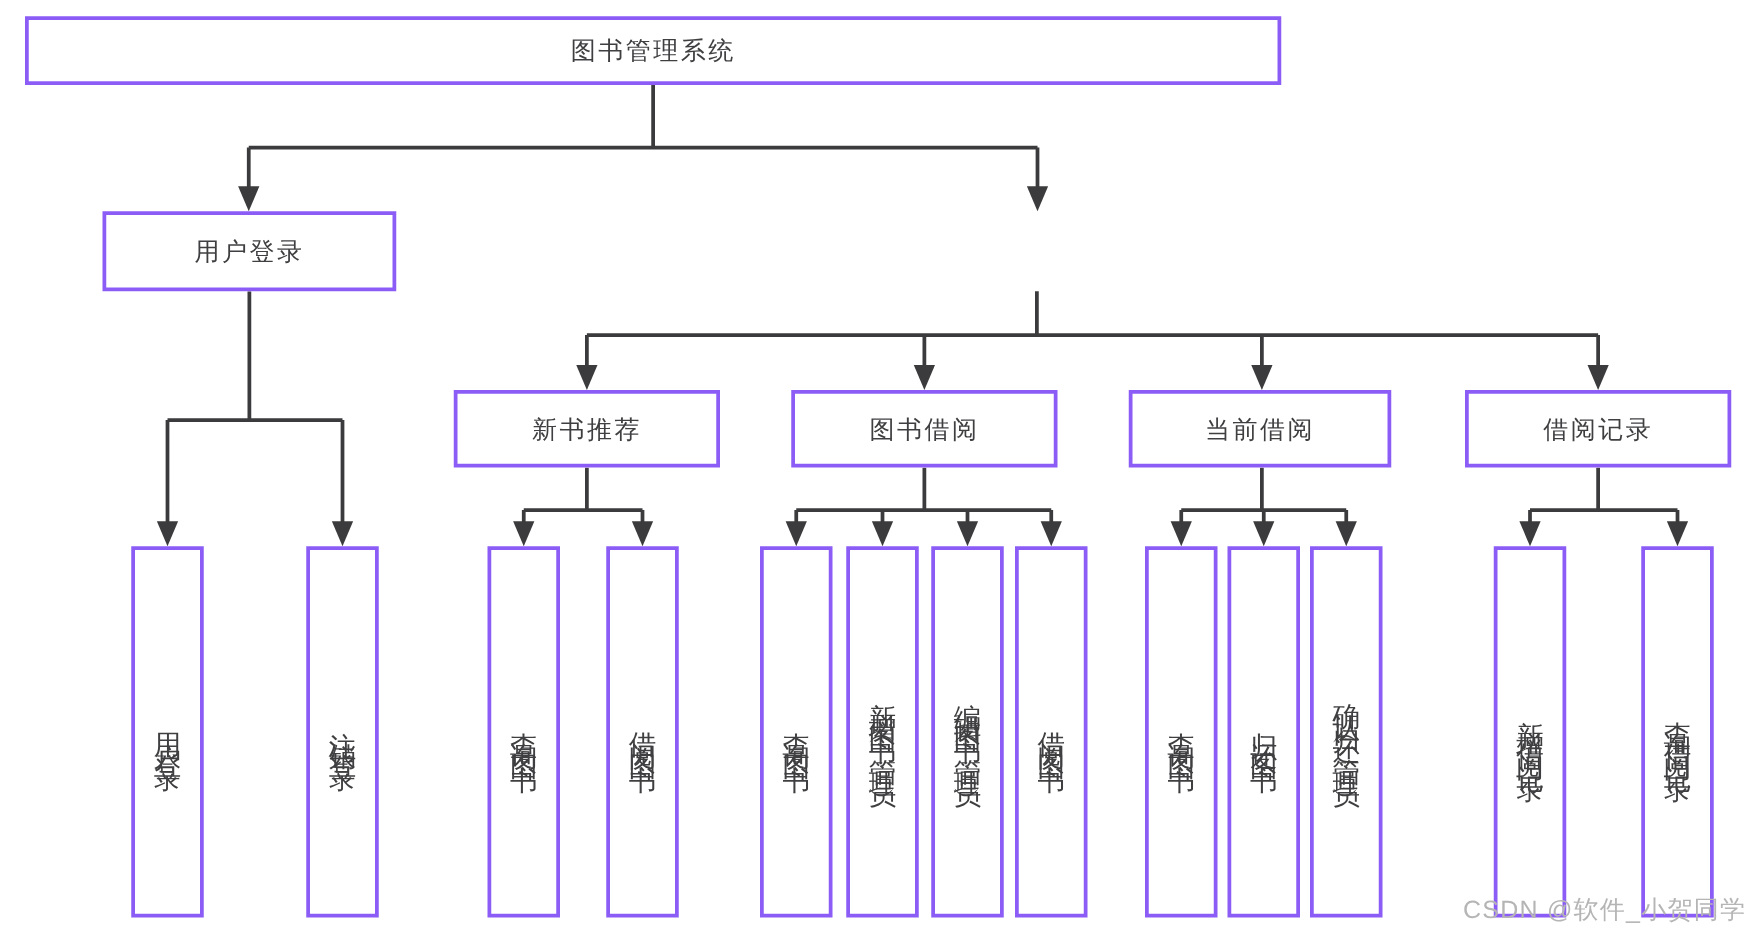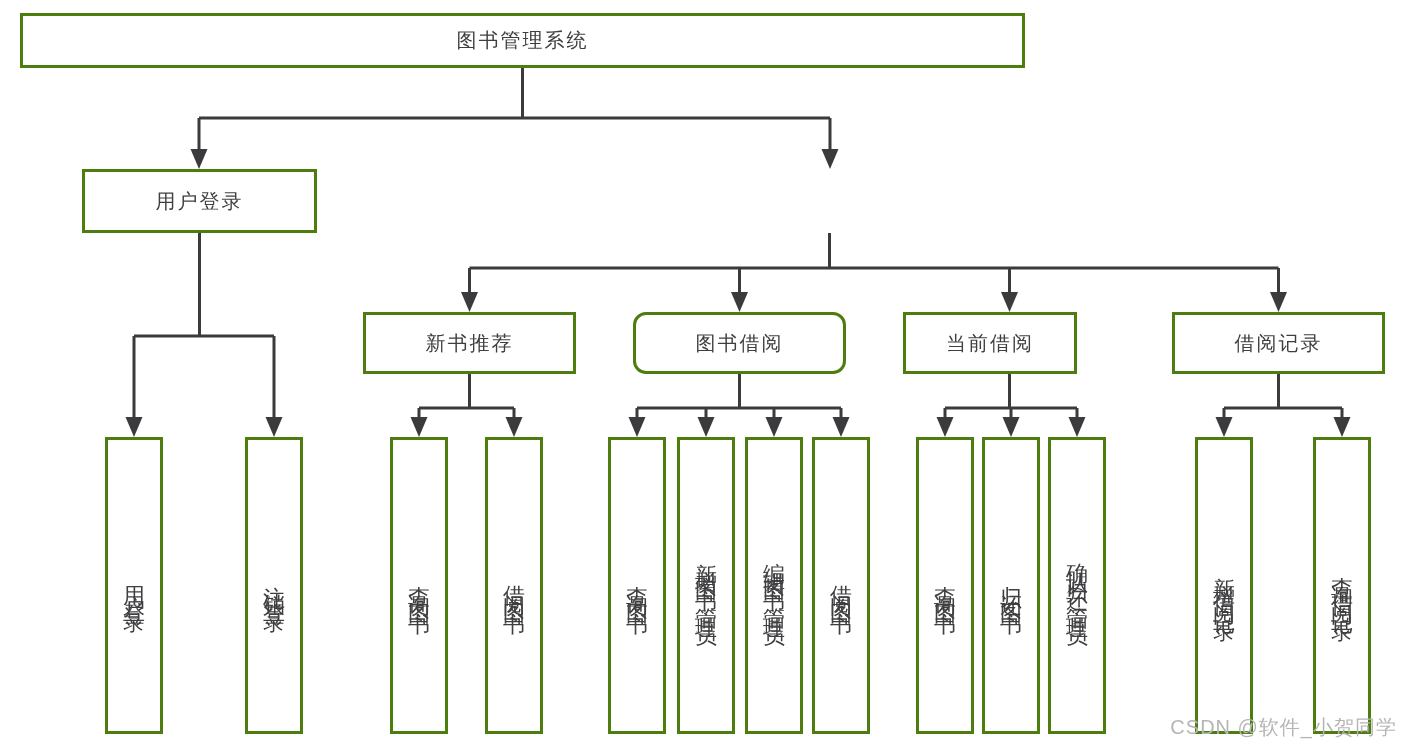--- a/index.html
+++ b/index.html
@@ -20,21 +20,21 @@
     left: 0;
     top: 0;
     width: 1405px;
     height: 747px;
     z-index: 1;
   }
   .node {
     position: absolute;
     box-sizing: border-box;
     background: #ffffff;
-    border: 3px solid #4d7c0f;
+    border: 3px solid #8b5cf6;
     display: flex;
     align-items: center;
     justify-content: center;
     color: #3f3f41;
     z-index: 2;
   }
   .node.h-label span {
     font-size: 20px;
     letter-spacing: 2px;
     white-space: nowrap;
@@ -99,24 +99,24 @@
     <span>图书管理系统</span>
   </div>
 
   <div class="node h-label" style="left:82px; top:169px; width:235px; height:64px;">
     <span>用户登录</span>
   </div>
 
   <div class="node h-label" style="left:363px; top:312px; width:213px; height:62px;">
     <span>新书推荐</span>
   </div>
-  <div class="node h-label" style="left:633px; top:312px; width:213px; height:62px;border-radius:13px;">
+  <div class="node h-label" style="left:633px; top:312px; width:213px; height:62px;">
     <span>图书借阅</span>
   </div>
-  <div class="node h-label" style="left:903px; top:312px; width:174px; height:62px;">
+  <div class="node h-label" style="left:903px; top:312px; width:210px; height:62px;">
     <span>当前借阅</span>
   </div>
   <div class="node h-label" style="left:1172px; top:312px; width:213px; height:62px;">
     <span>借阅记录</span>
   </div>
 
   <div class="node leaf" style="left:105px; top:437px; width:58px; height:297px;">
     <span>用户登录</span>
   </div>
   <div class="node leaf" style="left:245px; top:437px; width:58px; height:297px;">

